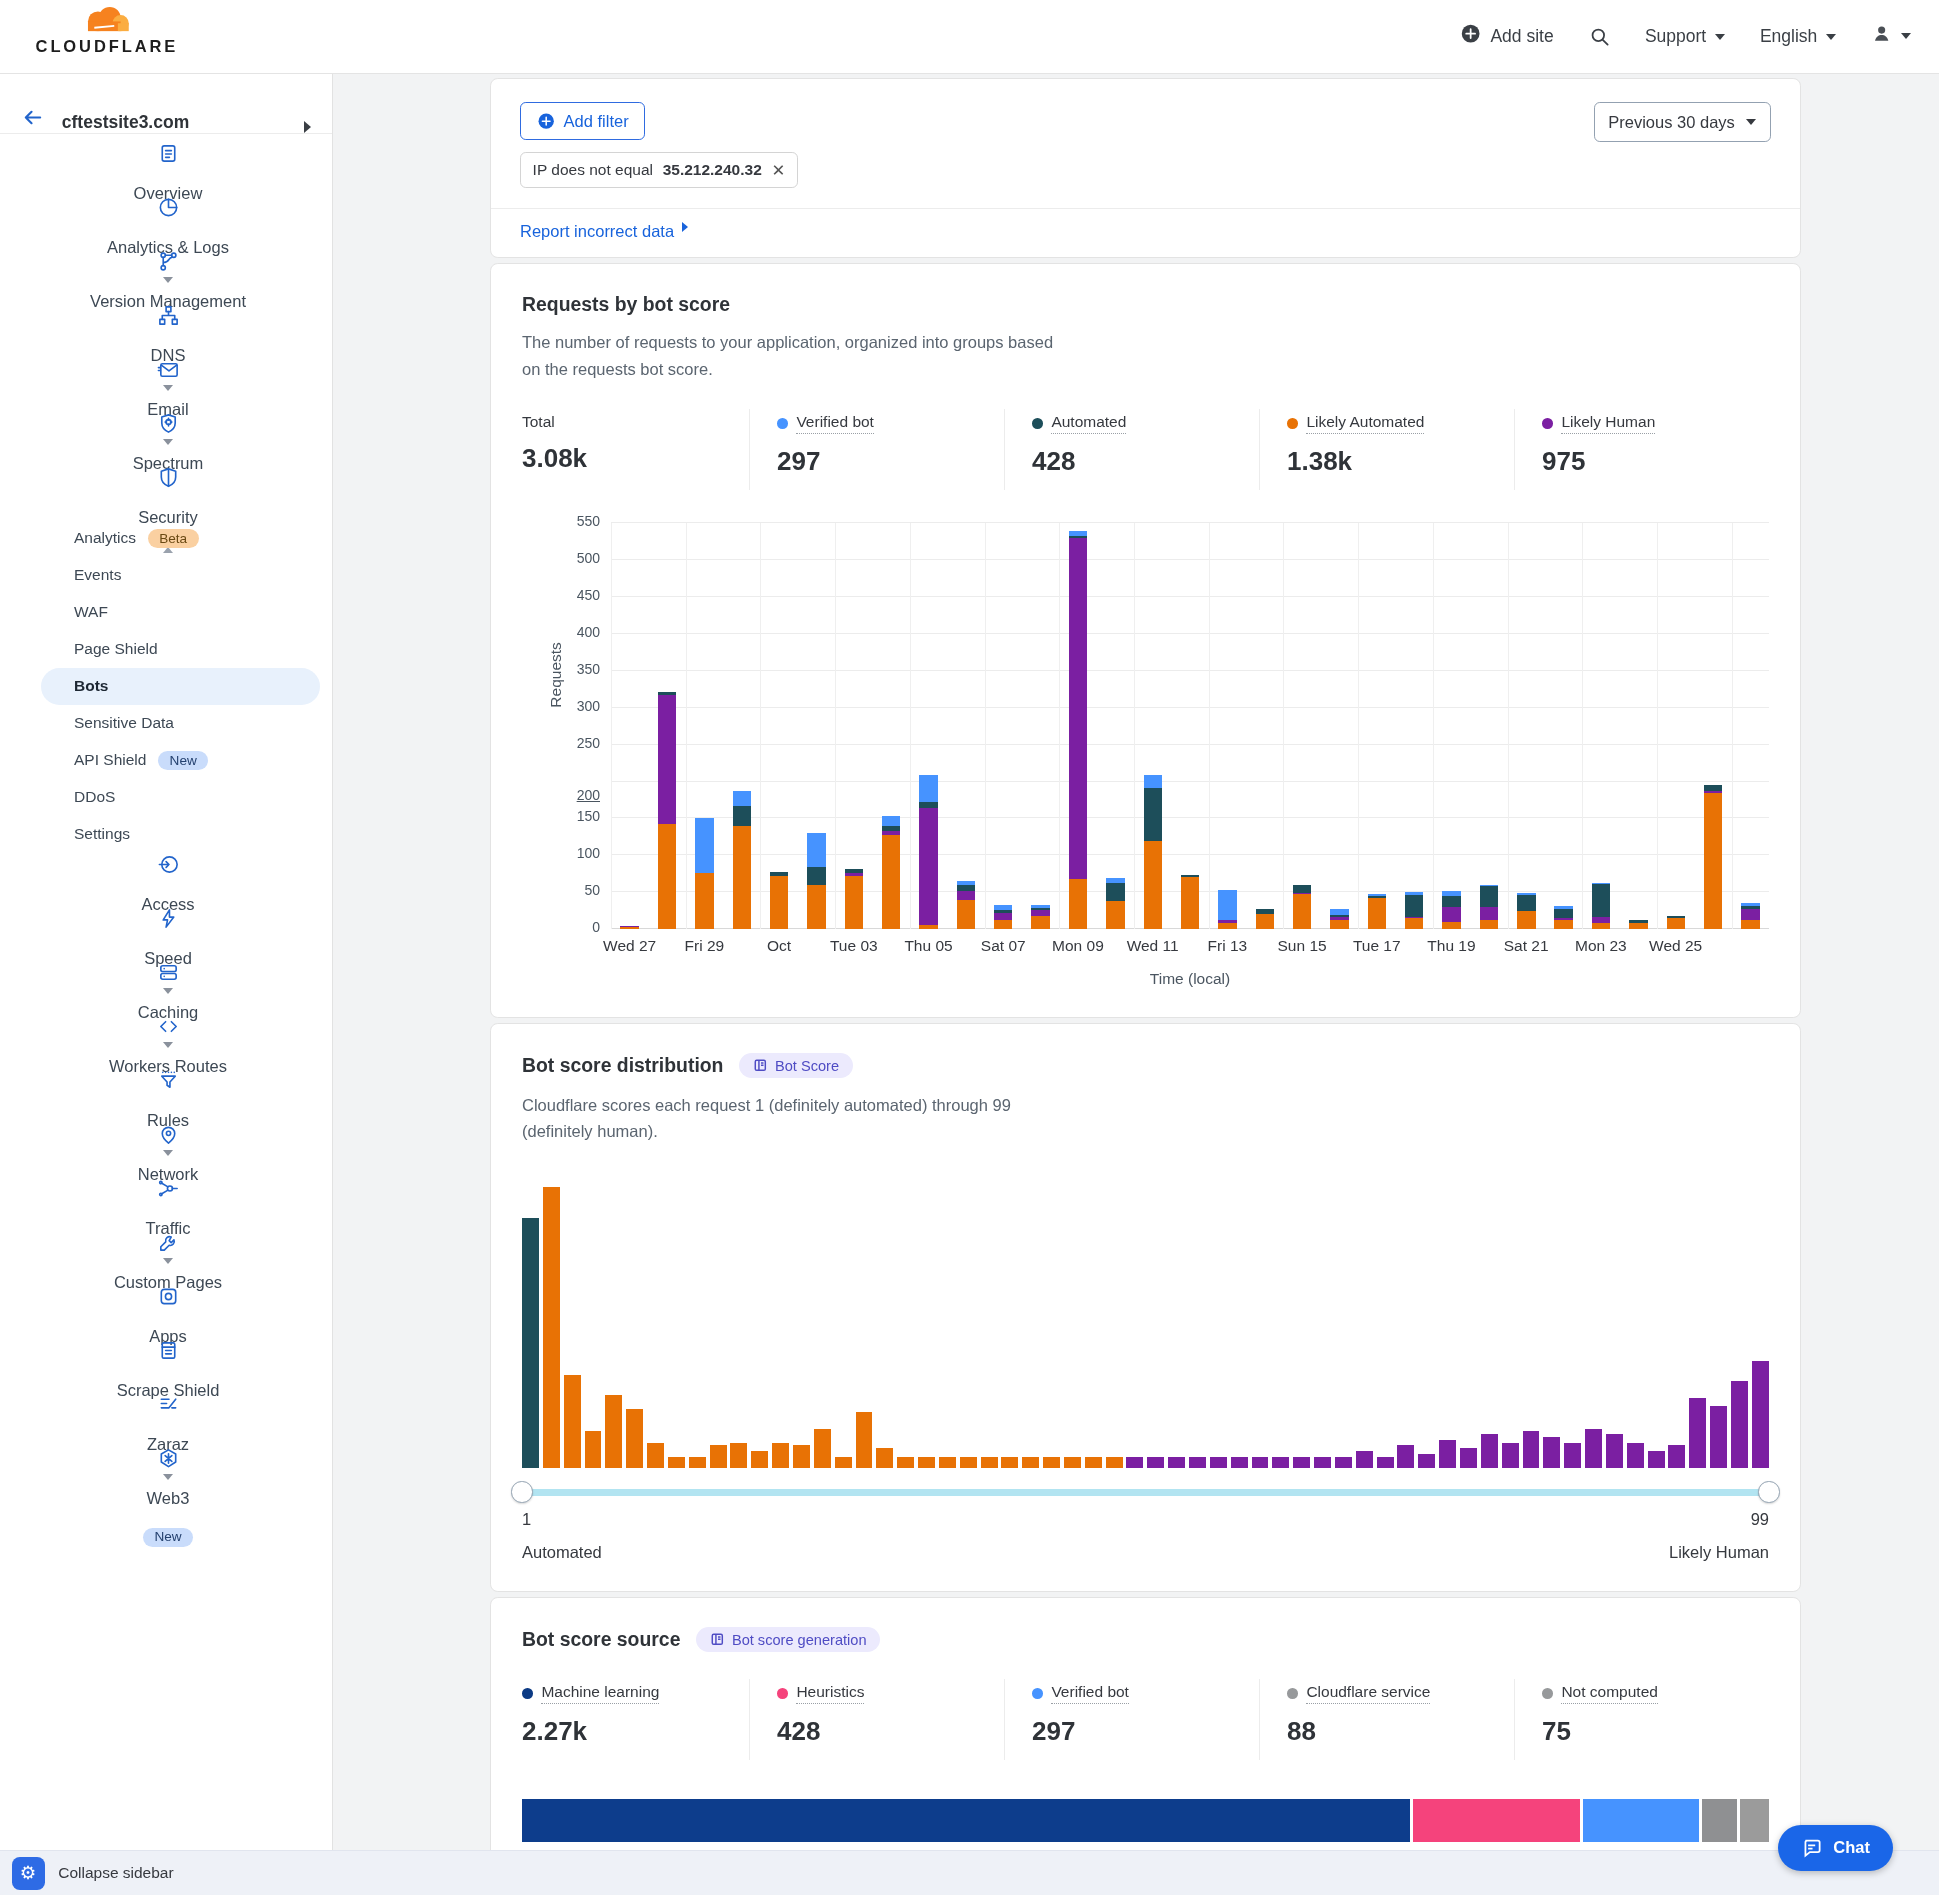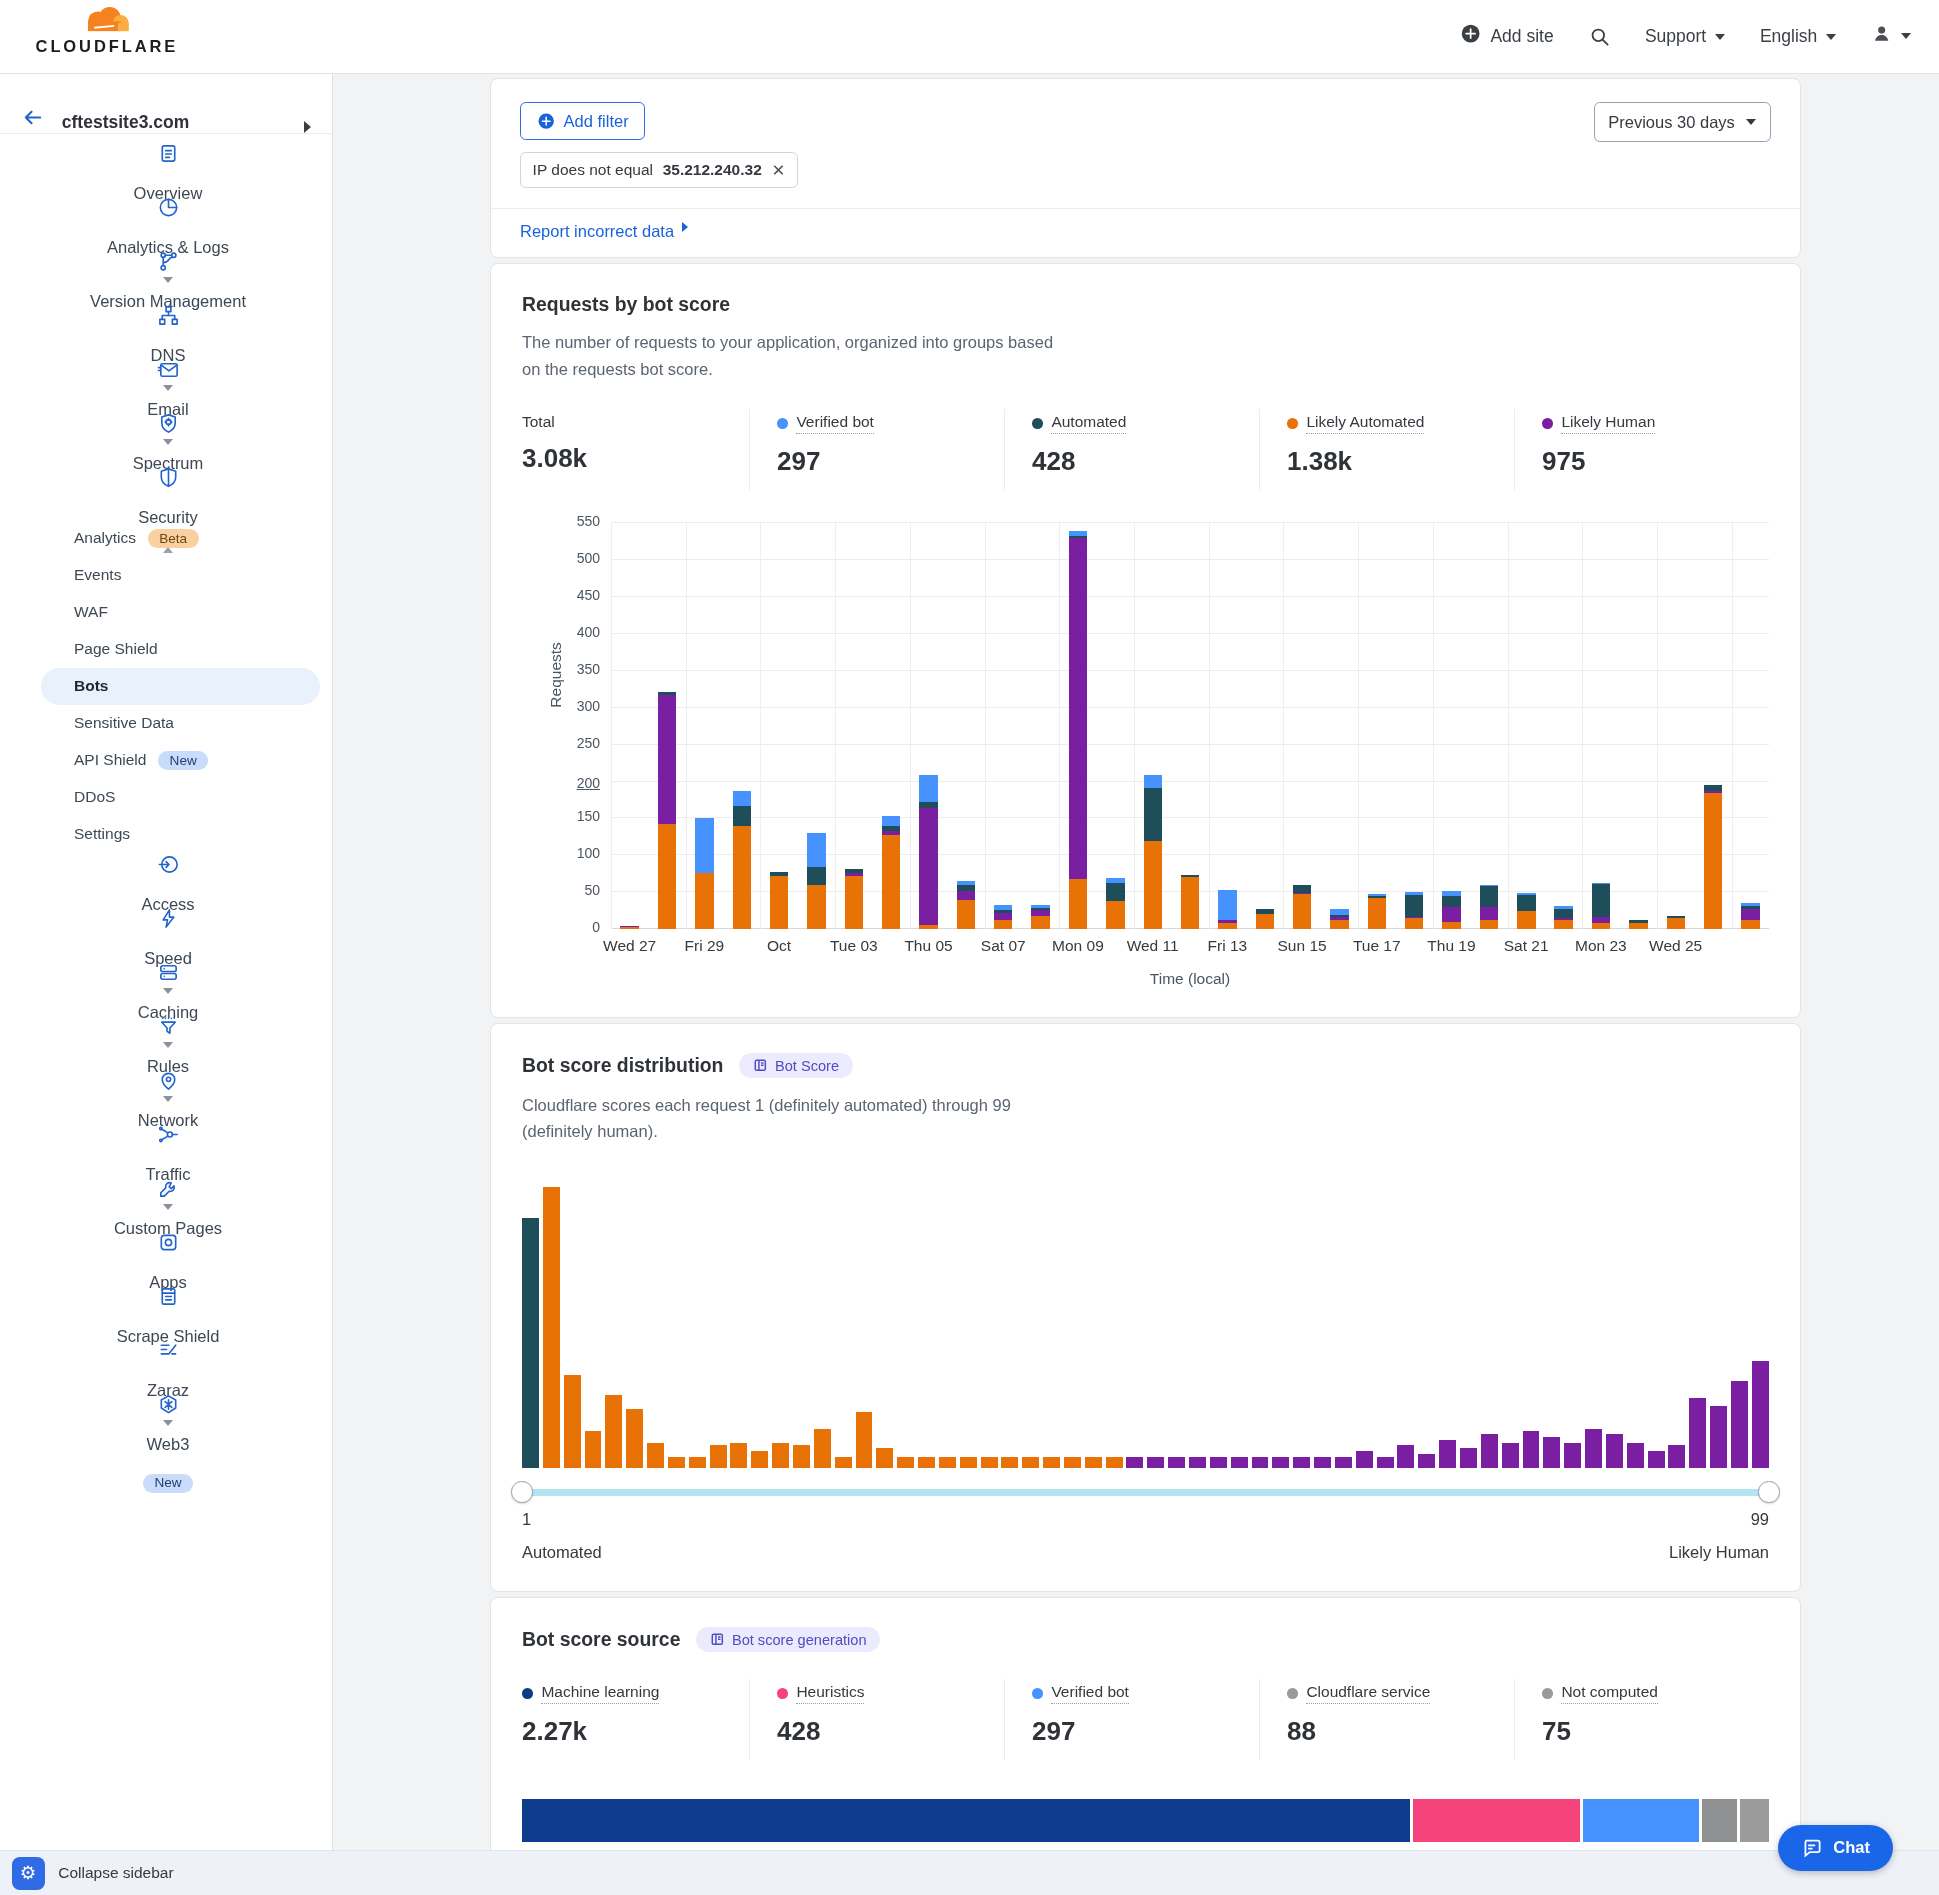--- a/index.html
+++ b/index.html
@@ -292,20 +292,28 @@
             <rect x="4" y="13" width="16" height="6" rx="2"></rect>
             <path d="M7.5 8h.01M7.5 16h.01"></path>
           </svg>
         </span>
         <span class="lbl">Caching</span>
         <span class="chev down"></span>
       </div>
       <div class="nav-item">
         <span class="nav-icon">
           <svg viewBox="0 0 24 24">
+            <path d="M9 7l-5 5 5 5M15 7l5 5-5 5"></path>
+          </svg>
+        </span>
+        <span class="lbl">Workers Routes</span>
+      </div>
+      <div class="nav-item">
+        <span class="nav-icon">
+          <svg viewBox="0 0 24 24">
             <path d="M5 7.5h14l-5.5 6v5.5l-3-2v-3.5z"></path>
             <path d="M6 3.5h.01M9 3.5h.01M12 3.5h.01M15 3.5h.01M18 3.5h.01"></path>
           </svg>
         </span>
         <span class="lbl">Rules</span>
         <span class="chev down"></span>
       </div>
       <div class="nav-item">
         <span class="nav-icon">
           <svg viewBox="0 0 24 24">
@@ -462,21 +470,21 @@
           <span class="ylab">Requests</span>
         <div class="gl zero" style="bottom: 0px;"></div>
             <div class="ytick" style="top: 396px;">0</div>
             <div class="gl" style="bottom: 37px;"></div>
             <div class="ytick" style="top: 359px;">50</div>
             <div class="gl" style="bottom: 74px;"></div>
             <div class="ytick" style="top: 322px;">100</div>
             <div class="gl" style="bottom: 111px;"></div>
             <div class="ytick" style="top: 285px;">150</div>
             <div class="gl" style="bottom: 147px;"></div>
-            <div class="ytick" style="top: 252px; text-decoration: underline;">200</div>
+            <div class="ytick" style="top: 264px; text-decoration: underline;">200</div>
             <div class="gl" style="bottom: 184px;"></div>
             <div class="ytick" style="top: 212px;">250</div>
             <div class="gl" style="bottom: 221px;"></div>
             <div class="ytick" style="top: 175px;">300</div>
             <div class="gl" style="bottom: 258px;"></div>
             <div class="ytick" style="top: 138px;">350</div>
             <div class="gl" style="bottom: 295px;"></div>
             <div class="ytick" style="top: 101px;">400</div>
             <div class="gl" style="bottom: 332px;"></div>
             <div class="ytick" style="top: 64px;">450</div>

